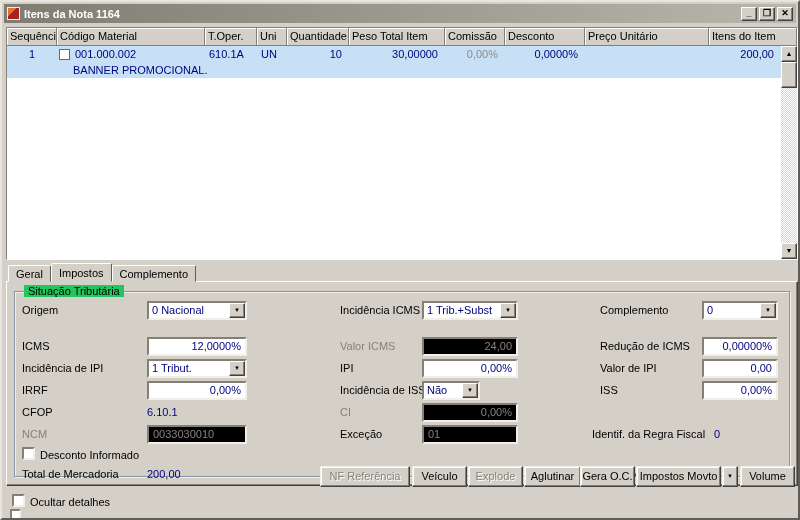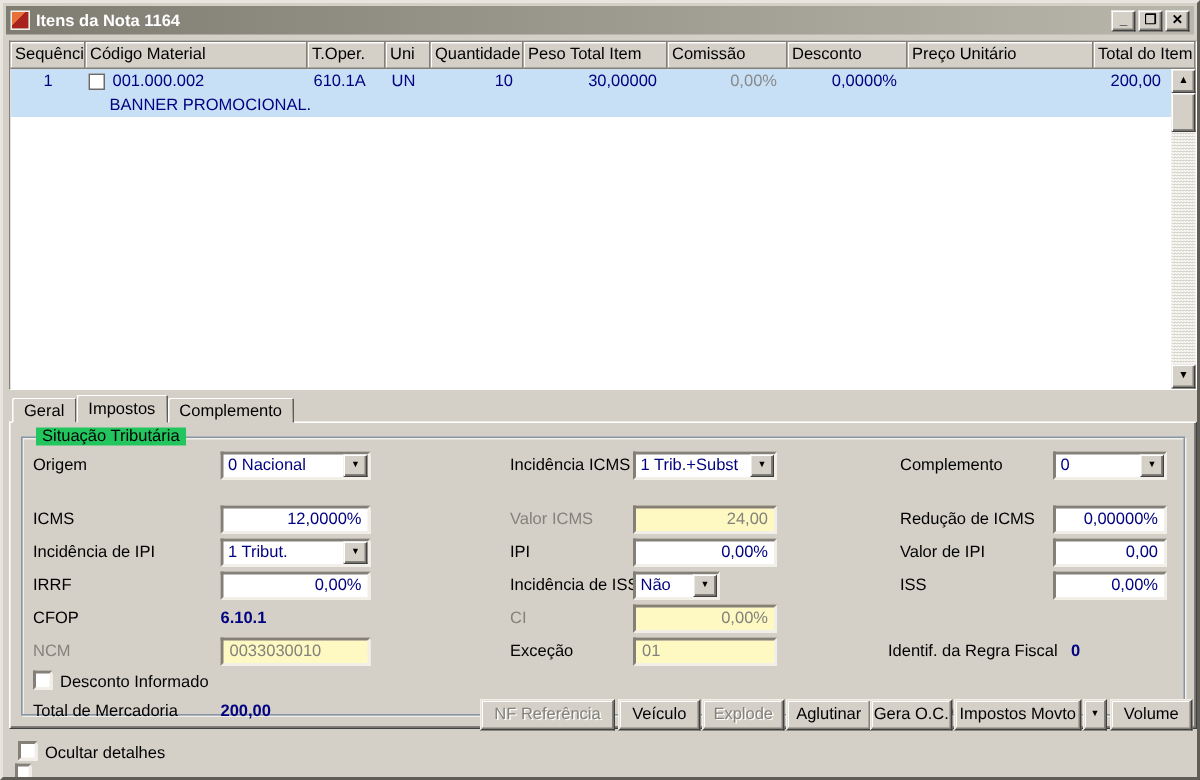--- a/index.html
+++ b/index.html
@@ -32,21 +32,21 @@
   .grid {
     position:absolute; left:4px; top:25px; width:792px; height:233px;
     background:#fff; border:1px solid; border-color:#848078 #fff #fff #848078;
   }
   .ghead { display:flex; height:18px; background:#d4d0c8; }
   .hcell {
     padding:2px 3px; border-right:1px solid #848078; border-bottom:1px solid #848078;
     box-shadow:inset 1px 1px 0 #fff; white-space:nowrap; overflow:hidden;
   }
   .c1{width:50px}.c2{width:148px}.c3{width:52px}.c4{width:30px}.c5{width:62px}
-  .c6{width:96px}.c7{width:80px}.c8{width:80px}.c9{width:124px}.c10{flex:1}
+  .c6{width:96px}.c7{width:60px}.c8{width:80px}.c9{width:124px}.c10{flex:1}
   .gbody { position:absolute; left:0; top:18px; right:16px; bottom:0; background:#fff; overflow:hidden; }
   .grow { display:flex; height:16px; background:#c8e0f6; color:#000080; }
   .bcell { padding:1px 4px; line-height:14px; white-space:nowrap; overflow:hidden; }
   .tr { text-align:right; padding-right:7px; }
   .ctr { text-align:center; }
   .gray { color:#8a8a8a; }
   .flexcell { display:flex; align-items:center; padding:1px 2px; }
   .rowchk { width:11px; height:11px; background:#fff; border:1px solid #6a6a6a; margin-right:5px; flex:0 0 auto; }
   .gdesc { height:16px; background:#c8e0f6; color:#000080; padding:1px 0 0 66px; line-height:14px; }
   .sb { position:absolute; right:0; top:18px; bottom:0; width:16px;
@@ -80,32 +80,32 @@
   .legend { position:absolute; left:22px; top:283px; background:#22c55e; padding:0 4px; z-index:3; }
   
   .flbl { position:absolute; white-space:nowrap; z-index:3; }
   .flbl.dis { color:#84827a; }
   .tfield {
     position:absolute; height:19px; background:#fff; z-index:3;
     border:2px solid; border-color:#848078 #f2efe8 #f2efe8 #848078;
     color:#000080; line-height:14px; padding:0 4px; white-space:nowrap; overflow:hidden;
   }
   .tfield.right { text-align:right; }
-  .tfield.dis { background:#fef9c3; color:#84827a; }
+  .tfield.dis { background:#000000; color:#84827a; }
   .combo {
     position:absolute; height:19px; background:#fff; z-index:3; display:flex;
     border:2px solid; border-color:#848078 #f2efe8 #f2efe8 #848078;
   }
   .cval { flex:1; color:#000080; padding:1px 3px; line-height:13px; white-space:nowrap; overflow:hidden; }
   .carrow {
     width:16px; flex:0 0 auto; background:#d4d0c8;
     border:1px solid; border-color:#fff #404040 #404040 #fff; box-shadow:inset -1px -1px 0 #848078;
     font-size:6px; line-height:12px; text-align:center; color:#000;
   }
-  .sval { position:absolute; color:#000080; white-space:nowrap; z-index:3;font-weight:bold; }
+  .sval { position:absolute; color:#000080; white-space:nowrap; z-index:3; }
   .chk { position:absolute; width:13px; height:13px; background:#fff; z-index:3;
     border:2px solid; border-color:#848078 #f2efe8 #f2efe8 #848078; }
   
   .btn {
     position:absolute; top:464px; height:21px; background:#d4d0c8; z-index:3;
     border:1px solid; border-color:#f2efe8 #404040 #404040 #f2efe8;
     box-shadow:inset -1px -1px 0 #848078, inset 1px 1px 0 #fff;
     text-align:center; line-height:19px; white-space:nowrap; overflow:hidden;
   }
   .btn.dis { color:#84827a; text-shadow:1px 1px 0 #fff; }
@@ -129,21 +129,21 @@
     <div class="ghead">
       <div class="hcell c1">Sequência</div>
       <div class="hcell c2">Código Material</div>
       <div class="hcell c3">T.Oper.</div>
       <div class="hcell c4">Uni</div>
       <div class="hcell c5">Quantidade</div>
       <div class="hcell c6">Peso Total Item</div>
       <div class="hcell c7">Comissão</div>
       <div class="hcell c8">Desconto</div>
       <div class="hcell c9">Preço Unitário</div>
-      <div class="hcell c10">Total do Item</div>
+      <div class="hcell c10">Itens do Item</div>
     </div>
     <div class="gbody">
       <div class="grow">
         <div class="bcell c1 ctr">1</div>
         <div class="bcell c2 flexcell">
           <span class="rowchk"></span>
           <span>001.000.002</span>
         </div>
         <div class="bcell c3">610.1A</div>
         <div class="bcell c4">UN</div>

